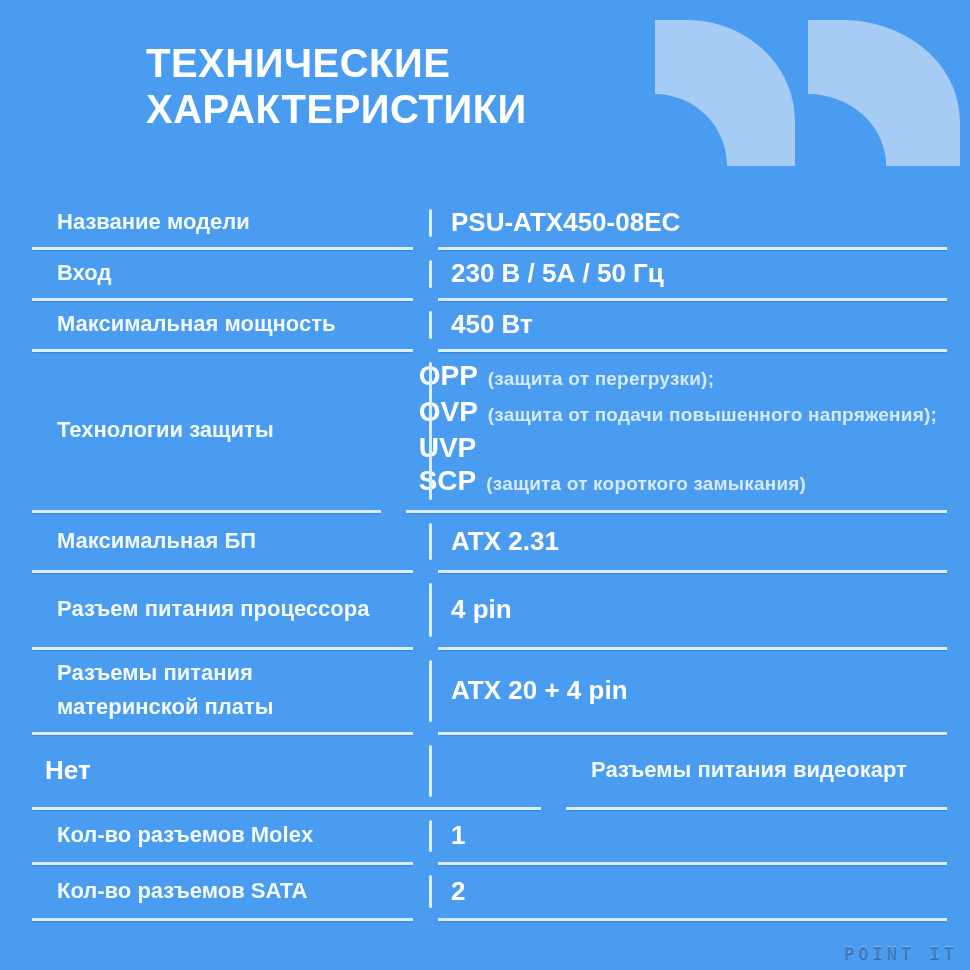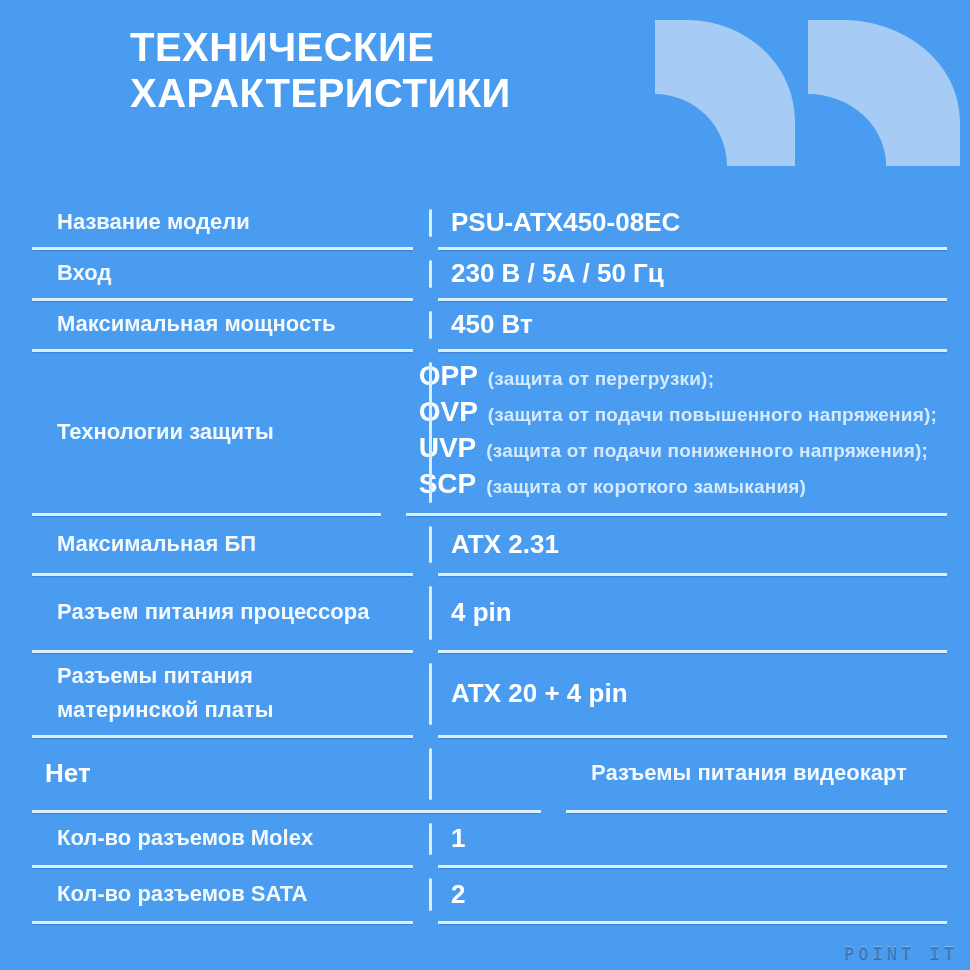--- a/index.html
+++ b/index.html
@@ -7,21 +7,21 @@
     width: 970px; height: 970px;
     background: #4a9cf1;
     font-family: "Liberation Sans", sans-serif;
     overflow: hidden;
   }
   .page { position: relative; width: 970px; height: 970px; }
 
   
   .title {
     position: absolute; left: 128px; top: 22px; width: 440px;
-    margin: 2px;
+    margin: 18px;
     font-size: 40px; line-height: 46px; font-weight: 700;
     color: #ffffff; letter-spacing: 0.5px;
   }
 
   
   .quote { position: absolute; top: 20px; }
   .quote.q1 { left: 655px; width: 140px; height: 146px; }
   .quote.q2 { left: 808px; width: 152px; height: 146px; }
   .quote path { fill: #a6cbf4; }
 
@@ -112,21 +112,20 @@
           <div class="prot-line">
             <span class="prot-code">OPP</span>
             <span class="prot-note">(защита от перегрузки);</span>
           </div>
           <div class="prot-line">
             <span class="prot-code">OVP</span>
             <span class="prot-note">(защита от подачи повышенного напряжения);</span>
           </div>
           <div class="prot-line">
             <span class="prot-code">UVP</span>
-            <span class="prot-note">(защита от подачи пониженного напряжения);</span>
           </div>
           <div class="prot-line">
             <span class="prot-code">SCP</span>
             <span class="prot-note">(защита от короткого замыкания)</span>
           </div>
         </div>
       </div>
     </div>
 
     <div class="row r5">

